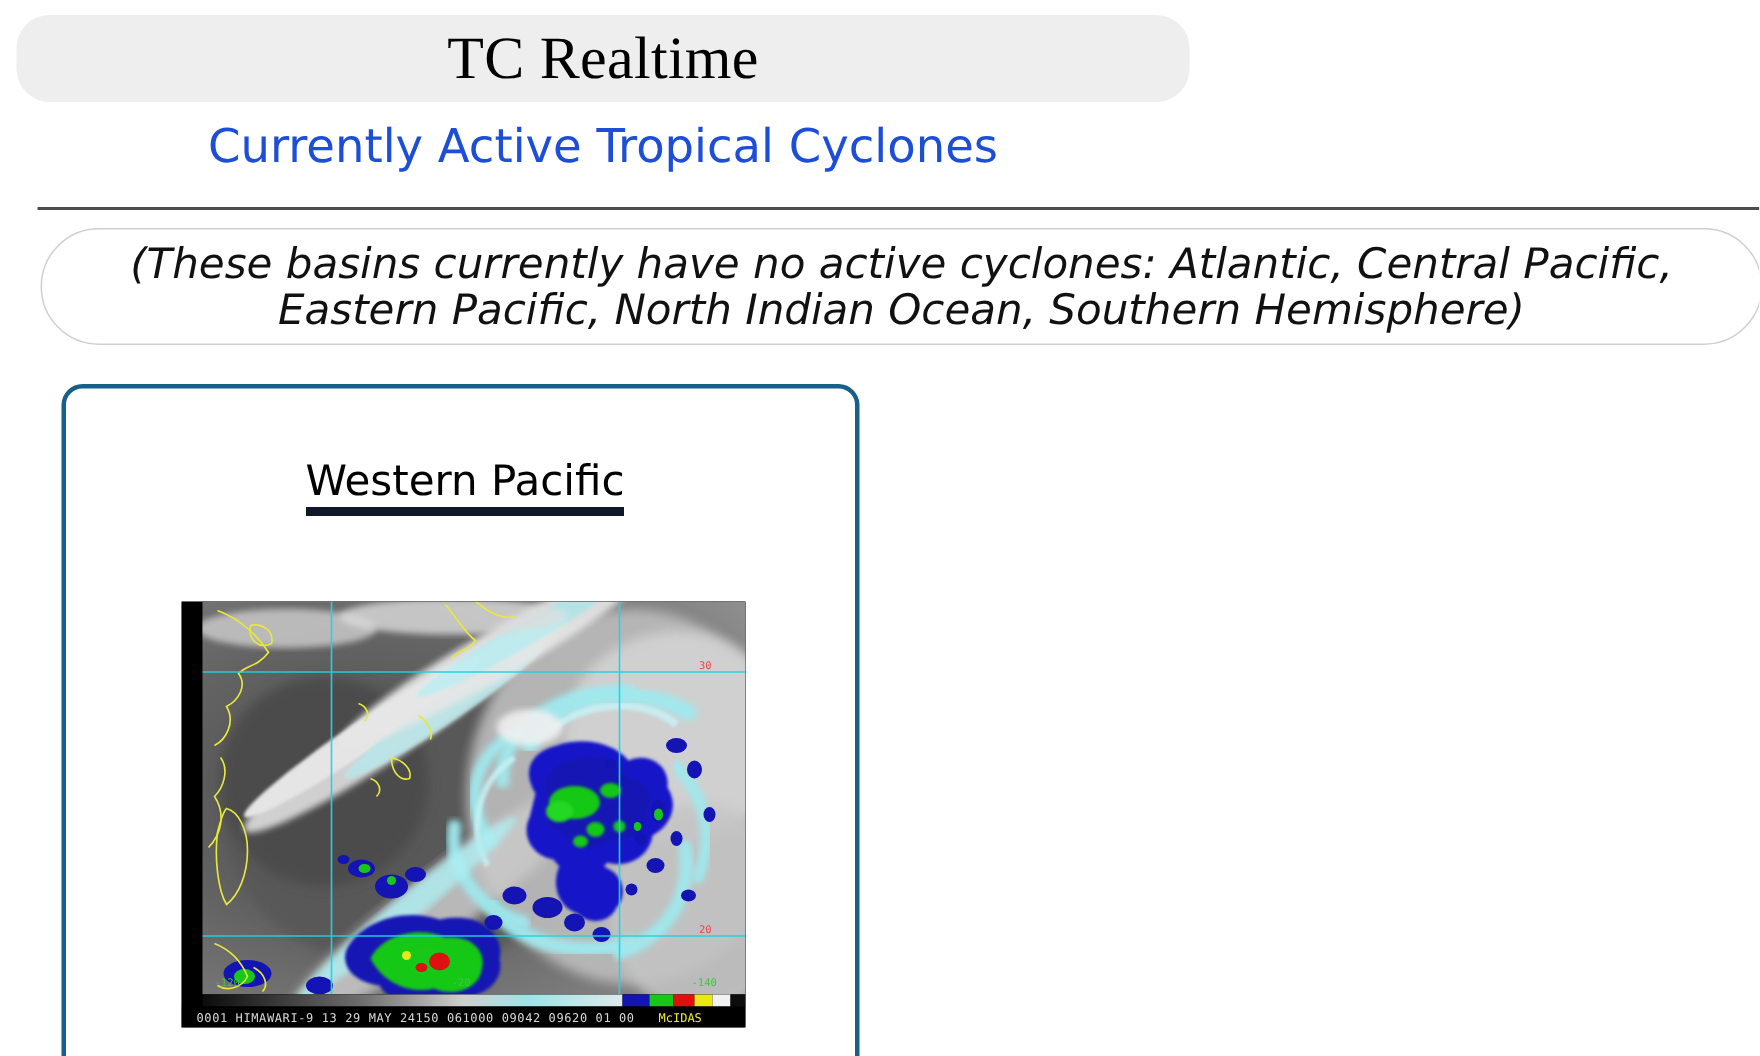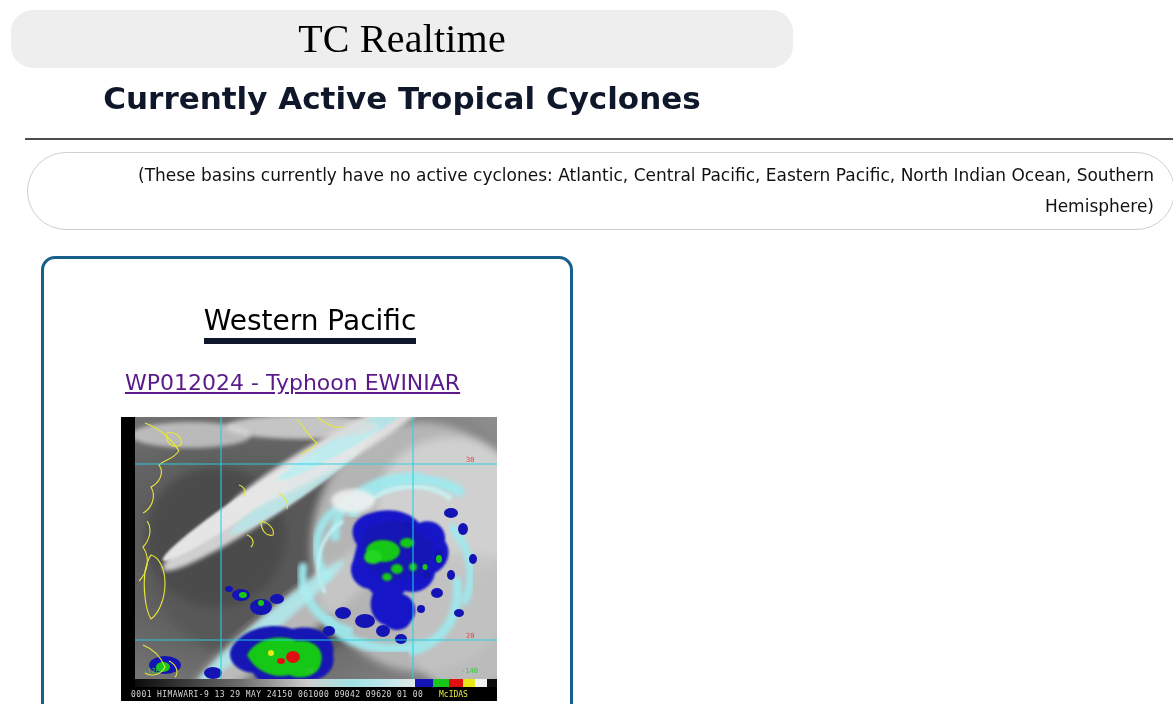--- a/index.html
+++ b/index.html
@@ -44,22 +44,22 @@
 
   
   .subtitle {
     position: absolute;
     left: 11px;
     top: 78px;
     width: 782px;
     text-align: center;
     font-size: 31px;
     line-height: 40px;
-    color: #0f172a;
-    font-weight: 700;
+    color: #1d4ed8;
+    font-weight: 400;
   }
 
   
   .divider {
     position: absolute;
     left: 25px;
     top: 138px;
     width: 1148px;
     height: 2px;
     background: #4d4d4d;
@@ -75,23 +75,24 @@
     box-sizing: border-box;
     border: 1px solid #cfcfcf;
     border-radius: 40px;
     background: #ffffff;
     display: flex;
     align-items: center;
     justify-content: center;
     padding: 0 20px;
   }
   .notice-box .notice-text {
-    font-size: 17px;
+    font-style: italic;
+    font-size: 28px;
     line-height: 31px;
-    text-align: right;
+    text-align: center;
     color: #111111;
   }
 
   
   .basin-card {
     position: absolute;
     left: 41px;
     top: 256px;
     width: 532px;
     height: 470px;
@@ -130,21 +131,20 @@
 
   
   .sat-wrap {
     position: absolute;
     left: 77px;
     top: 142px;
     width: 376px;
     height: 284px;
     background: #000000;
     overflow: hidden;
-    margin-top: 16px;
   }
   .sat-wrap svg { display: block; }
 </style>
 </head>
 <body>
 
 <div id="page">
 
   <div class="title-pill">
     <div class="title-text">TC Realtime</div>
@@ -157,21 +157,20 @@
   <div class="notice-box">
     <div class="notice-text">(These basins currently have no active cyclones: Atlantic, Central Pacific, Eastern Pacific, North Indian Ocean, Southern Hemisphere)</div>
   </div>
 
   <div class="basin-card">
 
     <div class="basin-title">
       <span>Western Pacific</span>
     </div>
 
-    <a class="storm-link" href="#">WP012024 - Typhoon EWINIAR</a>
 
     <div class="sat-wrap">
       <svg width="376" height="284" viewBox="0 0 376 284">
         <defs>
 
           <radialGradient id="seaBg" cx="28%" cy="48%" r="85%">
             <stop offset="0%" stop-color="#4e4e4e"></stop>
             <stop offset="45%" stop-color="#636363"></stop>
             <stop offset="100%" stop-color="#8d8d8d"></stop>
           </radialGradient>

